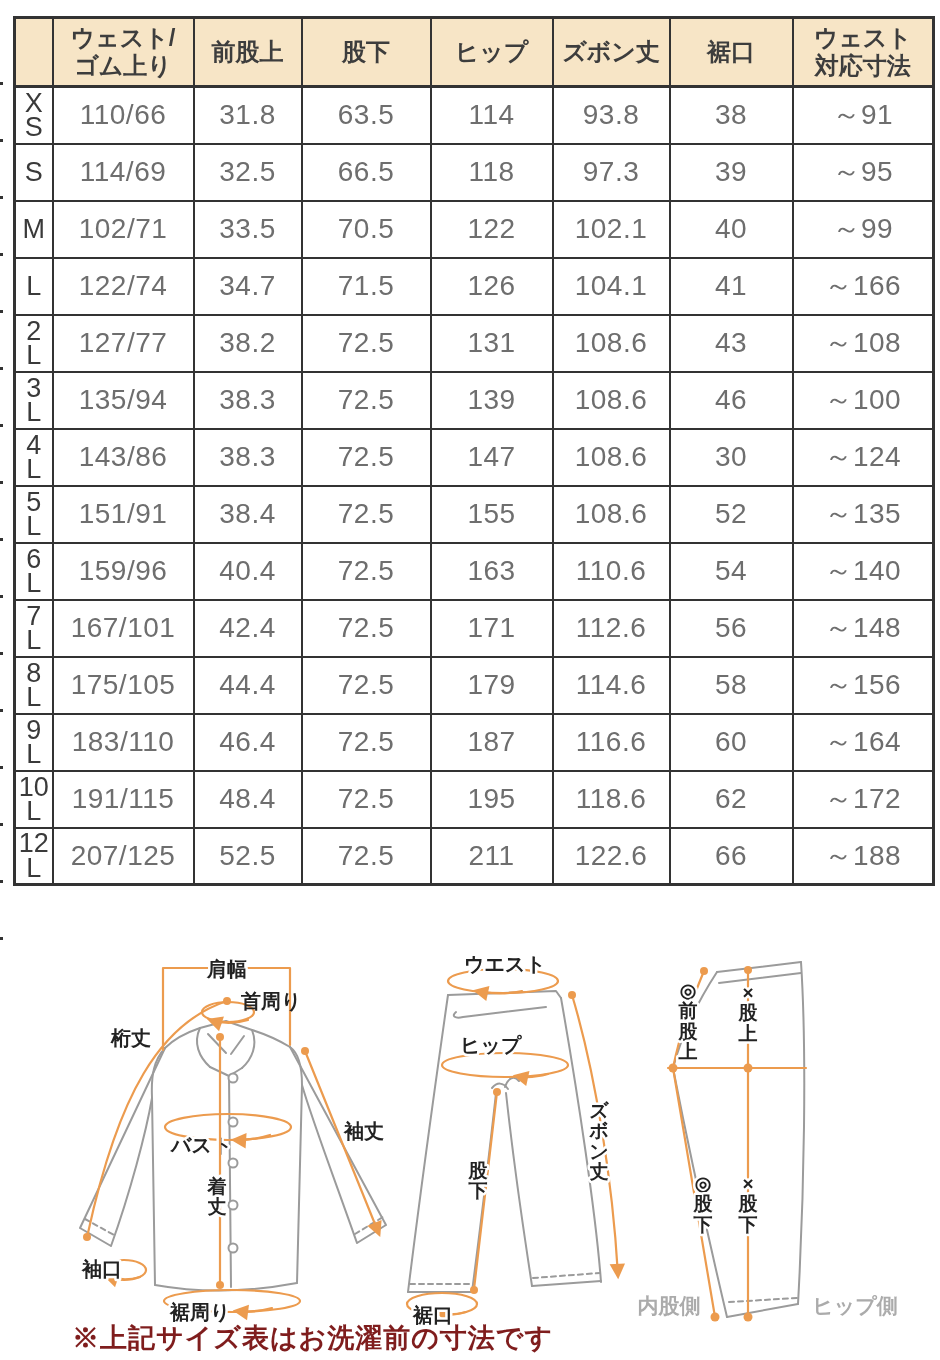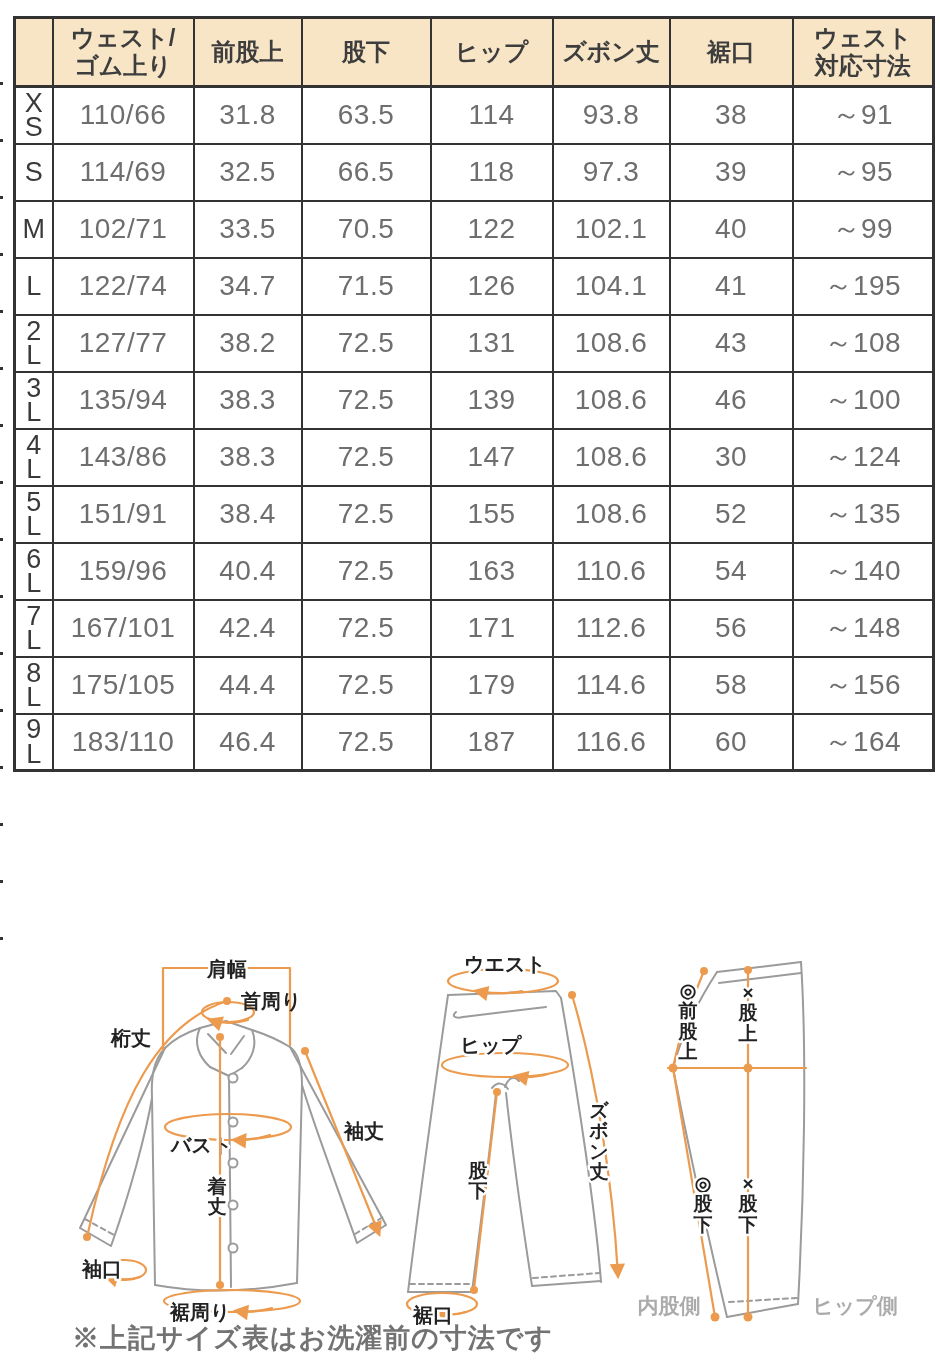--- a/index.html
+++ b/index.html
@@ -30,21 +30,21 @@
   .dot{fill:#EC9B4E;stroke:none;}
   .btn{fill:#fff;stroke:#9b9b9b;stroke-width:2;}
   #diagrams text{font-family:"Liberation Sans",sans-serif;font-weight:bold;
         fill:#222;font-size:20px;}
   #diagrams text.vtext{font-size:19px;}
   #diagrams text.halo{paint-order:stroke;stroke:#fff;stroke-width:5px;stroke-linejoin:round;}
   #diagrams text.sidelabel{fill:#ababab;font-size:21px;}
 
   
   #note{position:absolute;left:72px;top:1320px;font-size:27px;font-weight:bold;
-        color:#737373;letter-spacing:1px;}
+        color:#7f1d1d;letter-spacing:1px;}
 </style>
 </head>
 <body>
 
 <div id="page">
 
   <div id="edge-ticks"></div>
 
   <table class="size-table">
     <colgroup>
@@ -101,21 +101,21 @@
           <td>～99</td>
         </tr>
         <tr>
           <th class="size">L</th>
           <td>122/74</td>
           <td>34.7</td>
           <td>71.5</td>
           <td>126</td>
           <td>104.1</td>
           <td>41</td>
-          <td>～195</td>
+          <td>～166</td>
         </tr>
         <tr>
           <th class="size">2<br>L</th>
           <td>127/77</td>
           <td>38.2</td>
           <td>72.5</td>
           <td>131</td>
           <td>108.6</td>
           <td>43</td>
           <td>～108</td>
@@ -182,20 +182,40 @@
         </tr>
         <tr>
           <th class="size">9<br>L</th>
           <td>183/110</td>
           <td>46.4</td>
           <td>72.5</td>
           <td>187</td>
           <td>116.6</td>
           <td>60</td>
           <td>～164</td>
+        </tr>
+        <tr>
+          <th class="size">10<br>L</th>
+          <td>191/115</td>
+          <td>48.4</td>
+          <td>72.5</td>
+          <td>195</td>
+          <td>118.6</td>
+          <td>62</td>
+          <td>～172</td>
+        </tr>
+        <tr>
+          <th class="size">12<br>L</th>
+          <td>207/125</td>
+          <td>52.5</td>
+          <td>72.5</td>
+          <td>211</td>
+          <td>122.6</td>
+          <td>66</td>
+          <td>～188</td>
         </tr>
       </tbody>
   </table>
 
   <svg id="diagrams" width="940" height="425" viewBox="0 0 940 425">
     <defs>
       <marker id="ah" markerWidth="8" markerHeight="8" viewBox="0 0 8 8" refX="6" refY="4" orient="auto">
         <path d="M0.5,0.5 L7.5,4 L0.5,7.5 Z" fill="#EC9B4E"></path>
       </marker>
     </defs>

